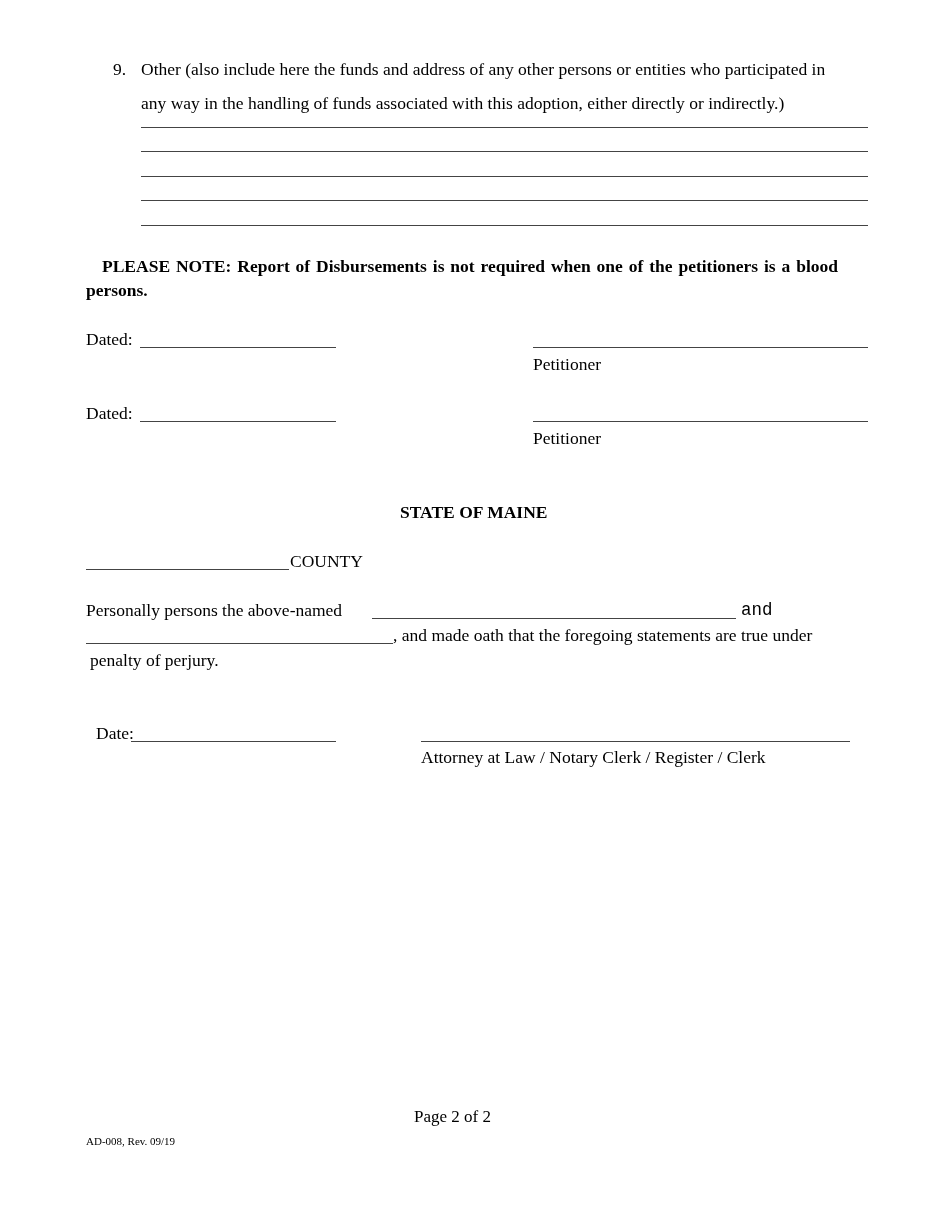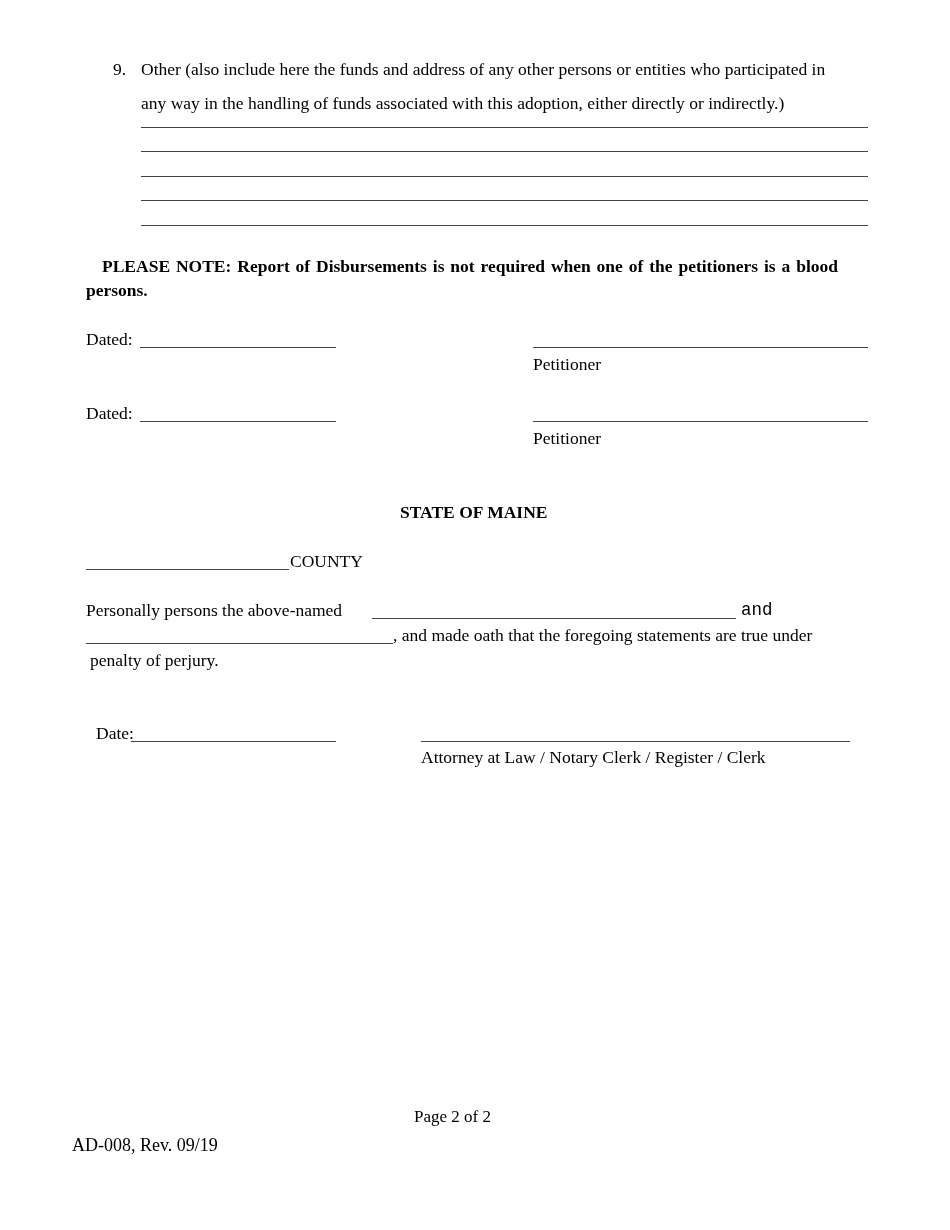--- a/index.html
+++ b/index.html
@@ -48,14 +48,14 @@
 <span class="abs" style="left:741px; top:602px;font-family:Liberation Mono, monospace;">and</span>
 <div class="line" style="left:86px; top:643px; width:307px;"></div>
 <span class="abs" style="left:393px; top:627px;">, and made oath that the foregoing statements are true under</span>
 <span class="abs" style="left:90px; top:652px;text-align:right;">penalty of perjury.</span>
 
 <span class="abs" style="left:71px; top:725px;margin-left:25px;">Date:</span>
 <div class="line" style="left:131px; top:741px; width:205px;"></div>
 <div class="line" style="left:421px; top:741px; width:429px;"></div>
 <span class="abs" style="left:421px; top:749px;">Attorney at Law / Notary Clerk / Register / Clerk</span>
 
-<span class="abs" style="left:72px; top:1136px; font-size:18px;">AD-008, Rev. 09/19</span>
+<span class="abs" style="left:86px; top:1136px; font-size:11px;">AD-008, Rev. 09/19</span>
 <span class="abs" style="left:414px; top:1108px; font-size:17px;">Page 2 of 2</span>
 
 </body></html>

